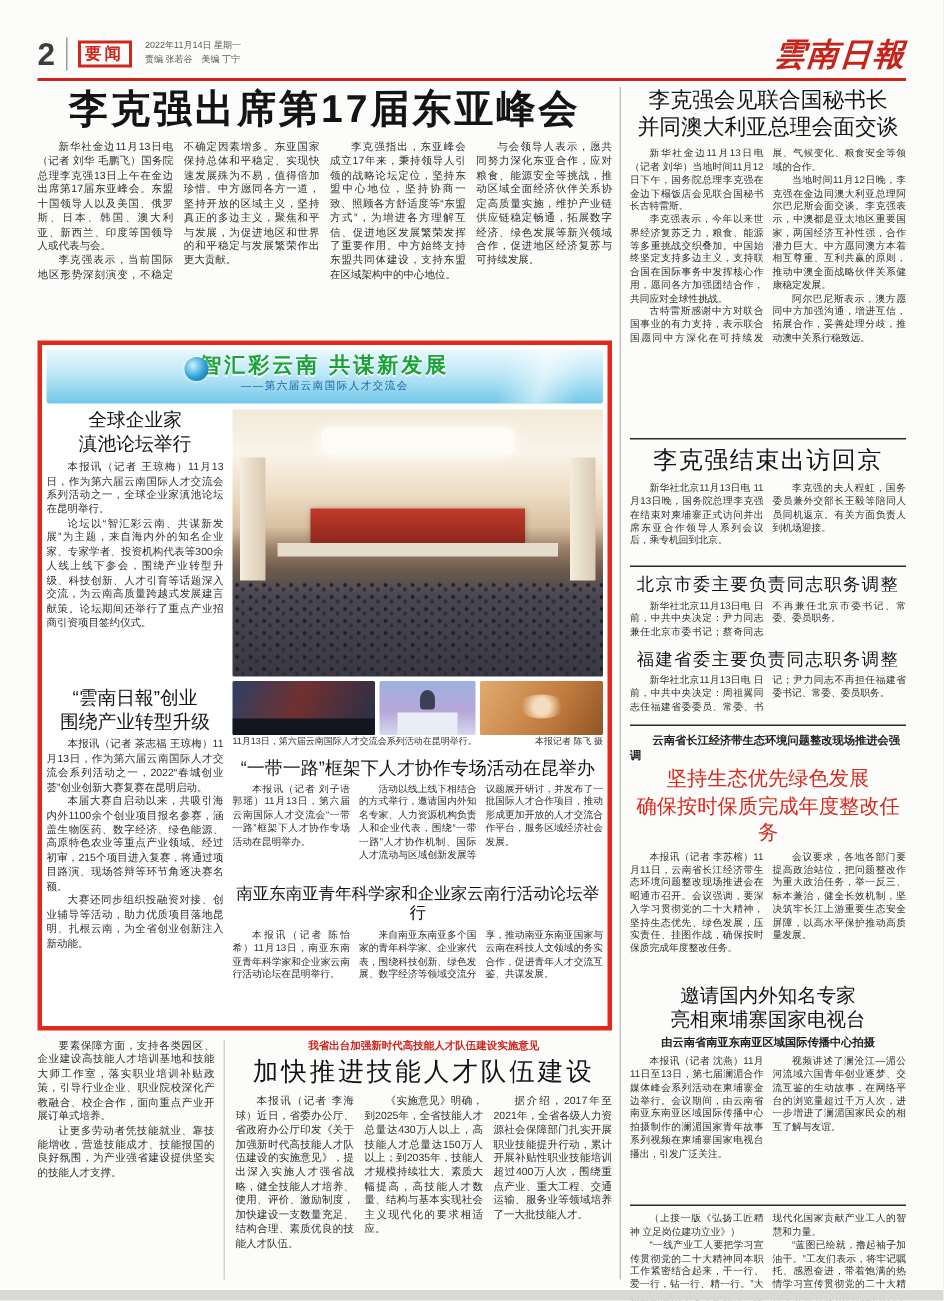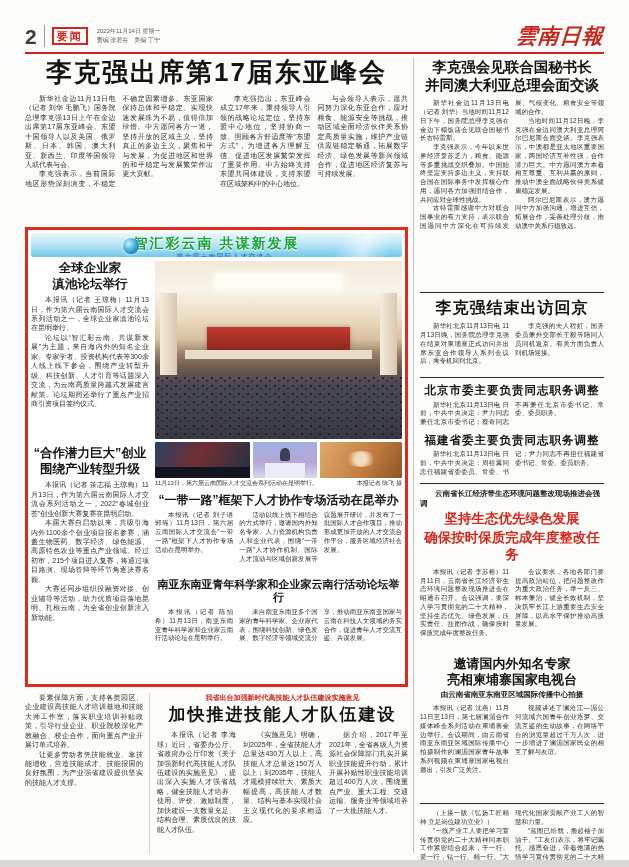--- a/index.html
+++ b/index.html
@@ -15,29 +15,29 @@
   .masthead{margin-left:auto;font-family:"DejaVu Serif",serif;font-weight:bold;font-style:italic;
             font-size:21px;color:#c6231a;letter-spacing:1px;transform:skewX(-4deg);}
   .redrule{position:absolute;left:25px;right:25px;top:52px;height:2px;background:#cf241c;}
   
   .leftcol{position:absolute;left:25px;top:58px;width:383px;}
   .rightcol{position:absolute;left:420px;top:58px;width:184px;}
   .vsep{position:absolute;left:413px;top:58px;bottom:14px;width:1px;background:#c2c2c0;}
   
   .h-main{font-size:26px;font-weight:bold;text-align:center;letter-spacing:2px;color:#141414;
           line-height:1.15;margin:0 0 6px 0;}
-  .h2{font-weight:bold;text-align:center;color:#141414;line-height:1.25;margin:0;}
+  .h2{font-weight:normal;text-align:center;color:#141414;line-height:1.25;margin:0;}
   .body-cols{font-size:7px;line-height:1.35;text-align:justify;overflow:hidden;color:#2e2e2e;}
   .body-cols p{margin:0;text-indent:2em;}
   .divider{height:1px;background:#2b2b2b;margin:5px 0;}
   
   .main-body{height:128px;column-count:4;column-gap:7px;margin-bottom:5px;}
   
   .redbox{border:3px solid #e02a1c;background:#fff;padding:3px;height:460px;box-sizing:border-box;}
-  .banner{position:relative;height:24px;background:linear-gradient(180deg,#eaf8fe 0%,#bde7f7 45%,#72c8ea 100%);
+  .banner{position:relative;height:36px;background:linear-gradient(180deg,#eaf8fe 0%,#bde7f7 45%,#72c8ea 100%);
           text-align:center;overflow:hidden;border-radius:2px;}
   .banner-title{font-size:14px;font-weight:bold;color:#18a338;letter-spacing:2px;line-height:1.2;
                 text-shadow:0 0 2px #ffffff,0 1px 0 #ffffff;padding-top:2px;}
   .banner-sub{font-size:7px;color:#155f9e;letter-spacing:1px;}
   .globe{position:absolute;left:92px;top:5px;width:16px;height:16px;border-radius:50%;
          background:radial-gradient(circle at 35% 35%,#c9f1fd,#2ca0d8 55%,#135f92);
          box-shadow:0 0 3px rgba(255,255,255,.9);}
   .banner-swoosh{position:absolute;right:-20px;top:-6px;width:120px;height:50px;
          background:linear-gradient(115deg,rgba(255,255,255,0) 30%,rgba(255,255,255,.55) 50%,rgba(255,255,255,0) 70%);
          transform:rotate(-8deg);}
@@ -146,21 +146,21 @@
         <div class="boxleft">
           <div>
             <div class="h2">全球企业家</div>
             <div class="h2">滇池论坛举行</div>
             <div class="body-cols forum-body">
                 <p>本报讯（记者 王琼梅）11月13日，作为第六届云南国际人才交流会系列活动之一，全球企业家滇池论坛在昆明举行。</p>
                 <p>论坛以“智汇彩云南、共谋新发展”为主题，来自海内外的知名企业家、专家学者、投资机构代表等300余人线上线下参会，围绕产业转型升级、科技创新、人才引育等话题深入交流，为云南高质量跨越式发展建言献策。论坛期间还举行了重点产业招商引资项目签约仪式。</p>
               </div>
           </div>
           <div style="display:flex;flex-direction:column;flex:1;">
-            <div class="h2 contest-title">“合作潜力巨大”创业</div>
+            <div class="h2 contest-title">“雲南日報”创业</div>
             <div class="h2">围绕产业转型升级</div>
             <div class="body-cols contest-body">
                 <p>本报讯（记者 茶志福 王琼梅）11月13日，作为第六届云南国际人才交流会系列活动之一，2022“春城创业荟”创业创新大赛复赛在昆明启动。</p>
                 <p>本届大赛自启动以来，共吸引海内外1100余个创业项目报名参赛，涵盖生物医药、数字经济、绿色能源、高原特色农业等重点产业领域。经过初审，215个项目进入复赛，将通过项目路演、现场答辩等环节角逐决赛名额。</p>
                 <p>大赛还同步组织投融资对接、创业辅导等活动，助力优质项目落地昆明、扎根云南，为全省创业创新注入新动能。</p>
               </div>
           </div>
         </div>
 
         <div class="boxright">

